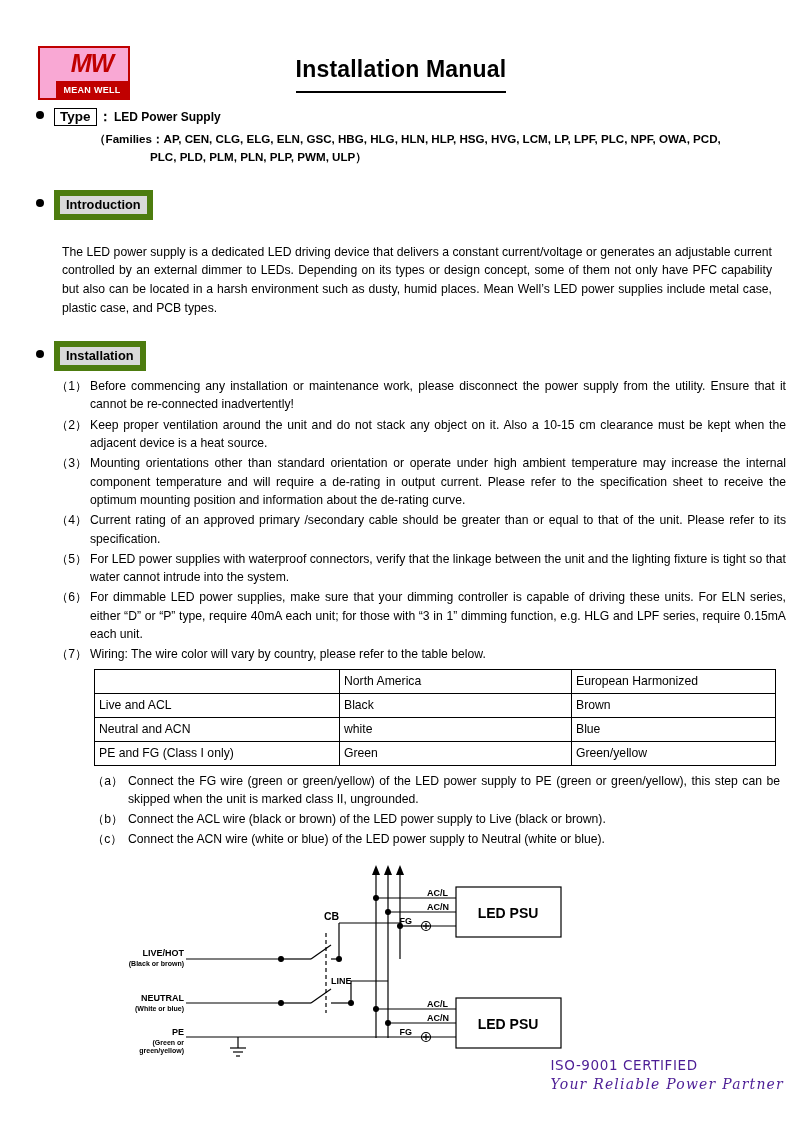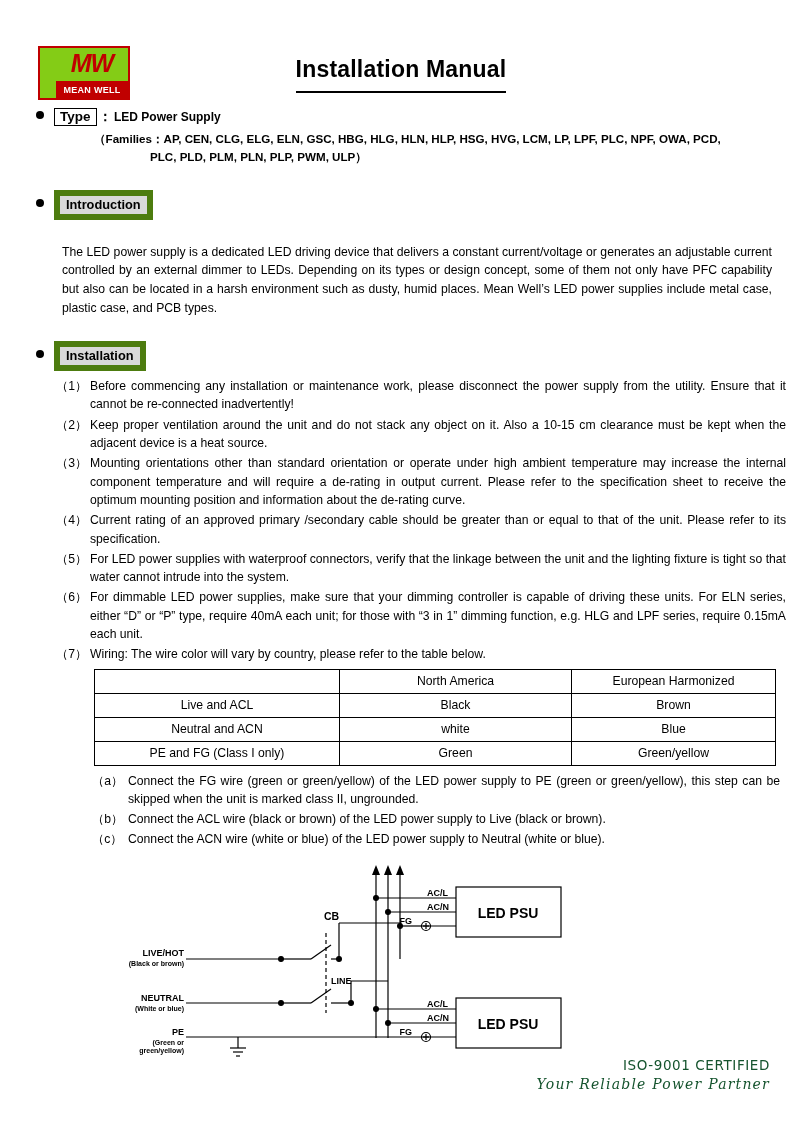--- a/index.html
+++ b/index.html
@@ -27,21 +27,21 @@
   .header {
     position: relative;
     height: 84px;
   }
   .logo {
     position: absolute;
     left: 38px;
     top: 46px;
     width: 92px;
     height: 54px;
-    background: #84cc16;
+    background: #f9a8d4;
     border: 2px solid #c00000;
     box-sizing: border-box;
     display: flex;
     flex-direction: column;
     padding-left: 16px;
   }
   .logo-top {
     flex: 1 1 auto;
     display: flex;
     align-items: center;
@@ -181,45 +181,44 @@
 
   
   .wire-table {
     border-collapse: collapse;
     margin: 5px 0 4px 58px;
     width: 682px;
     font-size: 12.2px;
   }
   .wire-table td, .wire-table th {
     border: 1px solid #000;
-    text-align: center;
     padding: 2px 4px;
     font-weight: normal;
     height: 19px;
   }
 
   
   .diagram-wrap {
     position: relative;
     margin-top: 14px;
     height: 230px;
   }
   .diagram {
     position: absolute;
     left: 90px;
     top: 0;
   }
 
   
   .footer {
     position: absolute;
-    right: 32px;
+    right: 18px;
     bottom: 42px;
-    text-align: right;
-    color: #14532d;
+    text-align: left;
+    color: #4c1d95;
   }
   .iso {
     font-family: "DejaVu Sans", sans-serif;
     font-size: 13.5px;
     letter-spacing: 0.6px;
   }
   .slogan {
     font-family: "DejaVu Serif", serif;
     font-style: italic;
     font-size: 14px;

